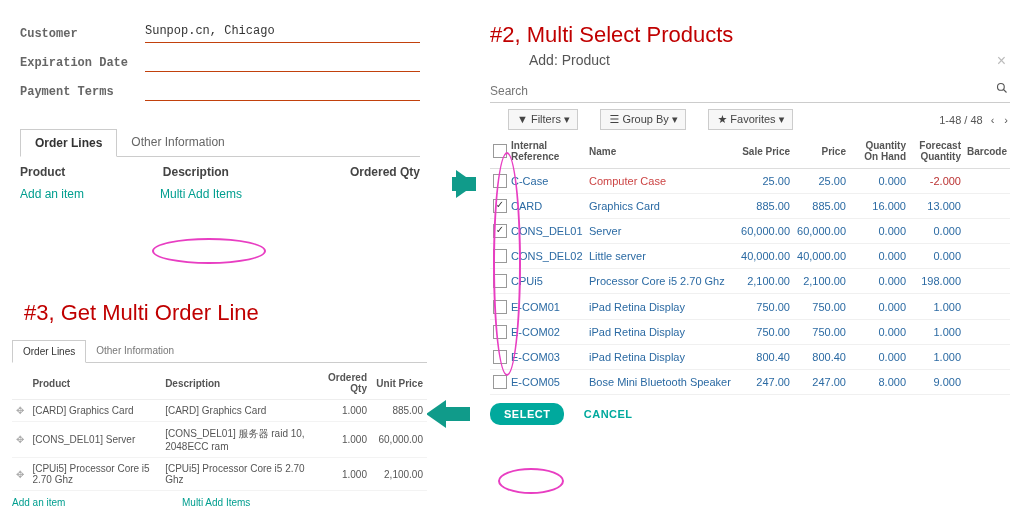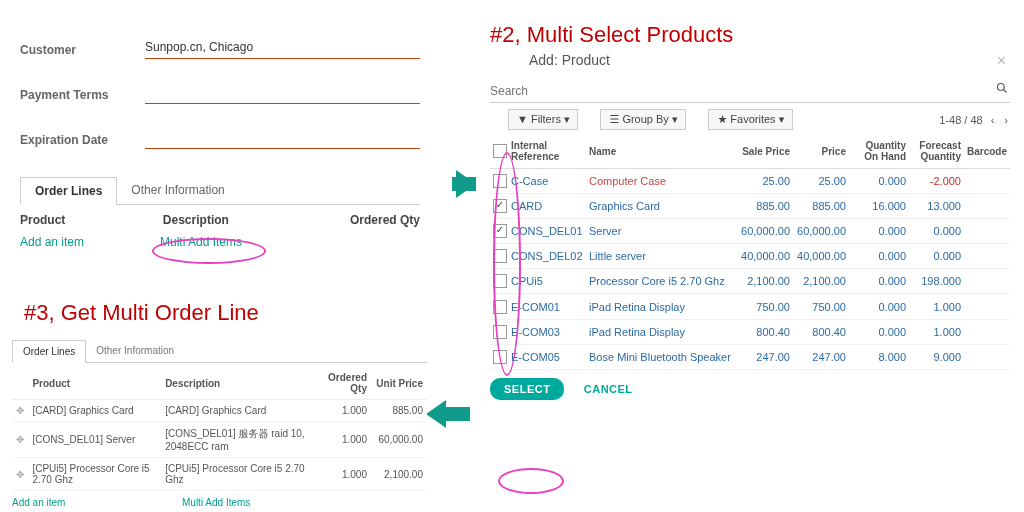--- a/index.html
+++ b/index.html
@@ -21,21 +21,21 @@
     font-weight: 400;
     font-size: 22px;
   }
   .panel {
     position: absolute;
     background: #fff;
   }
   
   #p1 { left: 20px; top: 14px; width: 400px; }
   #p1 .new { font-size: 20px; font-weight: 400; color: #222; }
-  #p1 .form-row { margin-top: 26px; display: flex; align-items: center; }
+  #p1 .form-row { margin-top: 10px; display: flex; align-items: center; font-family: Liberation Mono, monospace; }
   #p1 .lbl { width: 125px; color: #666; font-weight: bold; font-size: 12px; }
   #p1 .inp { flex: 1; border-bottom: 1px solid #c2410c; height: 16px; font-size: 12px; color: #333; padding-bottom: 2px; }
   #p1 .tabs { margin-top: 28px; border-bottom: 1px solid #ccc; display: flex; }
   #p1 .tab { padding: 6px 14px; font-size: 12px; color: #666; cursor: pointer; }
   #p1 .tab.active { border: 1px solid #ccc; border-bottom: 1px solid #fff; margin-bottom: -1px; background: #fff; font-weight: bold; color: #333; }
   #p1 .cols { display: flex; margin-top: 8px; font-weight: bold; color: #444; }
   #p1 .cols div { flex: 1; }
   #p1 .cols .qty { text-align: right; flex: 0.8; }
   #p1 .links { margin-top: 8px; display: flex; }
   #p1 .links a { color: #009e8f; text-decoration: none; cursor: pointer; }
@@ -120,25 +120,25 @@
 
 <div class="arrow right" style="left:456px; top:170px;"></div>
 <div class="arrow left" style="left:426px; top:400px;"></div>
 
 <div id="p1" class="panel">
   <div class="form-row">
     <div class="lbl">Customer</div>
     <div class="inp">Sunpop.cn, Chicago</div>
   </div>
   <div class="form-row">
+    <div class="lbl">Expiration Date</div>
+    <div class="inp"></div>
+  </div>
+  <div class="form-row">
     <div class="lbl">Payment Terms</div>
-    <div class="inp"></div>
-  </div>
-  <div class="form-row">
-    <div class="lbl">Expiration Date</div>
     <div class="inp"></div>
   </div>
   <div class="tabs">
     <div class="tab active">Order Lines</div>
     <div class="tab">Other Information</div>
   </div>
   <div class="cols">
     <div>Product</div>
     <div>Description</div>
     <div class="qty">Ordered Qty</div>
@@ -253,20 +253,30 @@
           <td class="link">E-COM01</td>
           <td class="link">iPad Retina Display</td>
           <td class="num link">750.00</td>
           <td class="num link">750.00</td>
           <td class="num link">0.000</td>
           <td class="num link">1.000</td>
           <td></td>
         </tr>
         <tr>
           <td><span class="cb"></span></td>
+          <td class="link">E-COM02</td>
+          <td class="link">iPad Retina Display</td>
+          <td class="num link">750.00</td>
+          <td class="num link">750.00</td>
+          <td class="num link">0.000</td>
+          <td class="num link">1.000</td>
+          <td></td>
+        </tr>
+        <tr>
+          <td><span class="cb"></span></td>
           <td class="link">E-COM03</td>
           <td class="link">iPad Retina Display</td>
           <td class="num link">800.40</td>
           <td class="num link">800.40</td>
           <td class="num link">0.000</td>
           <td class="num link">1.000</td>
           <td></td>
         </tr>
         <tr>
           <td><span class="cb"></span></td>

